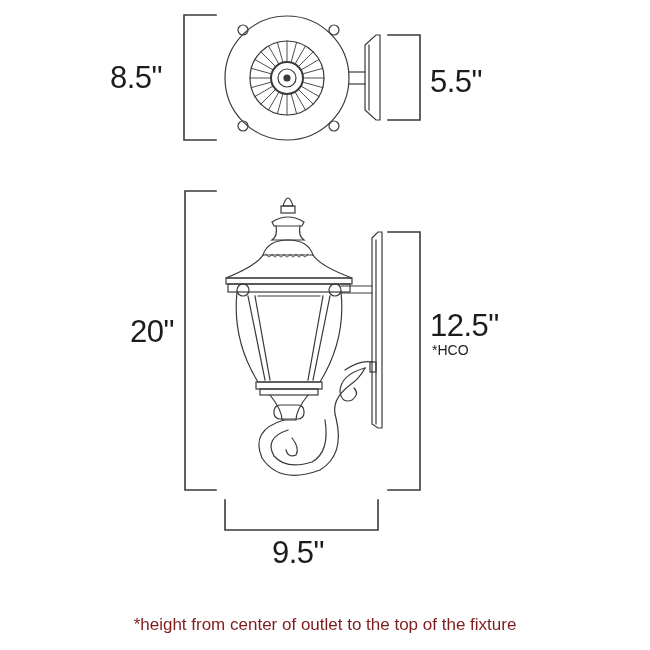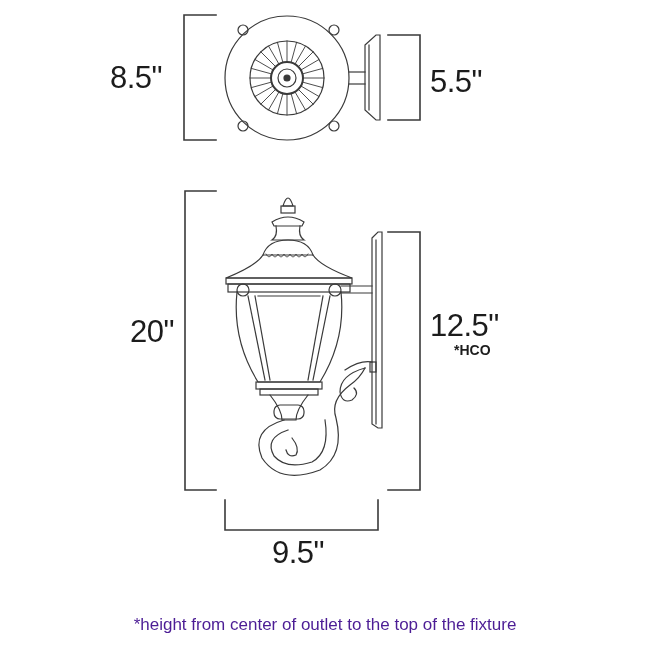--- a/index.html
+++ b/index.html
@@ -1,21 +1,21 @@
 <!DOCTYPE html>
 <html><head>
 <meta charset="utf-8">
 <style>
   html, body { margin:0; padding:0; background:#ffffff; }
   body { width:650px; height:650px; position:relative; overflow:hidden;
          font-family:"Liberation Sans", "DejaVu Sans", sans-serif; color:#1a1a1a; }
   .drawing { position:absolute; left:0; top:0; width:650px; height:650px; }
   .dim-label { position:absolute; font-size:31px; line-height:1; color:#1c1c1c; white-space:nowrap; letter-spacing:-0.5px; }
   .sub-label { position:absolute; font-size:14px; line-height:1; color:#1c1c1c; white-space:nowrap; }
-  .footnote { position:absolute; left:0; width:650px; top:615px; text-align:center; font-size:17px; color:#4c1d95; }
+  .footnote { position:absolute; left:0; width:650px; top:615px; text-align:center; font-size:17px; color:#7f1d1d; }
 </style>
 </head>
 <body>
 
 <svg class="drawing" viewBox="0 0 650 650" xmlns="http://www.w3.org/2000/svg">
   <g fill="none" stroke="#3a3a3a" stroke-width="1.6" stroke-linecap="square">
 
     <g>
       <polyline points="216,15 184,15 184,140 216,140"></polyline>
     </g>
@@ -124,15 +124,15 @@
       <line x1="376" y1="240" x2="376" y2="424"></line>
       <rect x="370" y="362" width="6" height="10"></rect>
     </g>
   </g>
 </svg>
 
 <div class="dim-label" style="left:110px; top:62px;">8.5"</div>
 <div class="dim-label" style="left:430px; top:66px;">5.5"</div>
 <div class="dim-label" style="left:130px; top:316px;">20"</div>
 <div class="dim-label" style="left:430px; top:310px;">12.5"</div>
-<div class="sub-label" style="left:454px; top:343px;font-weight:bold;">*HCO</div>
+<div class="sub-label" style="left:432px; top:343px;">*HCO</div>
 <div class="dim-label" style="left:272px; top:537px;">9.5"</div>
 <div class="footnote">*height from center of outlet to the top of the fixture</div>
 
 </body></html>

